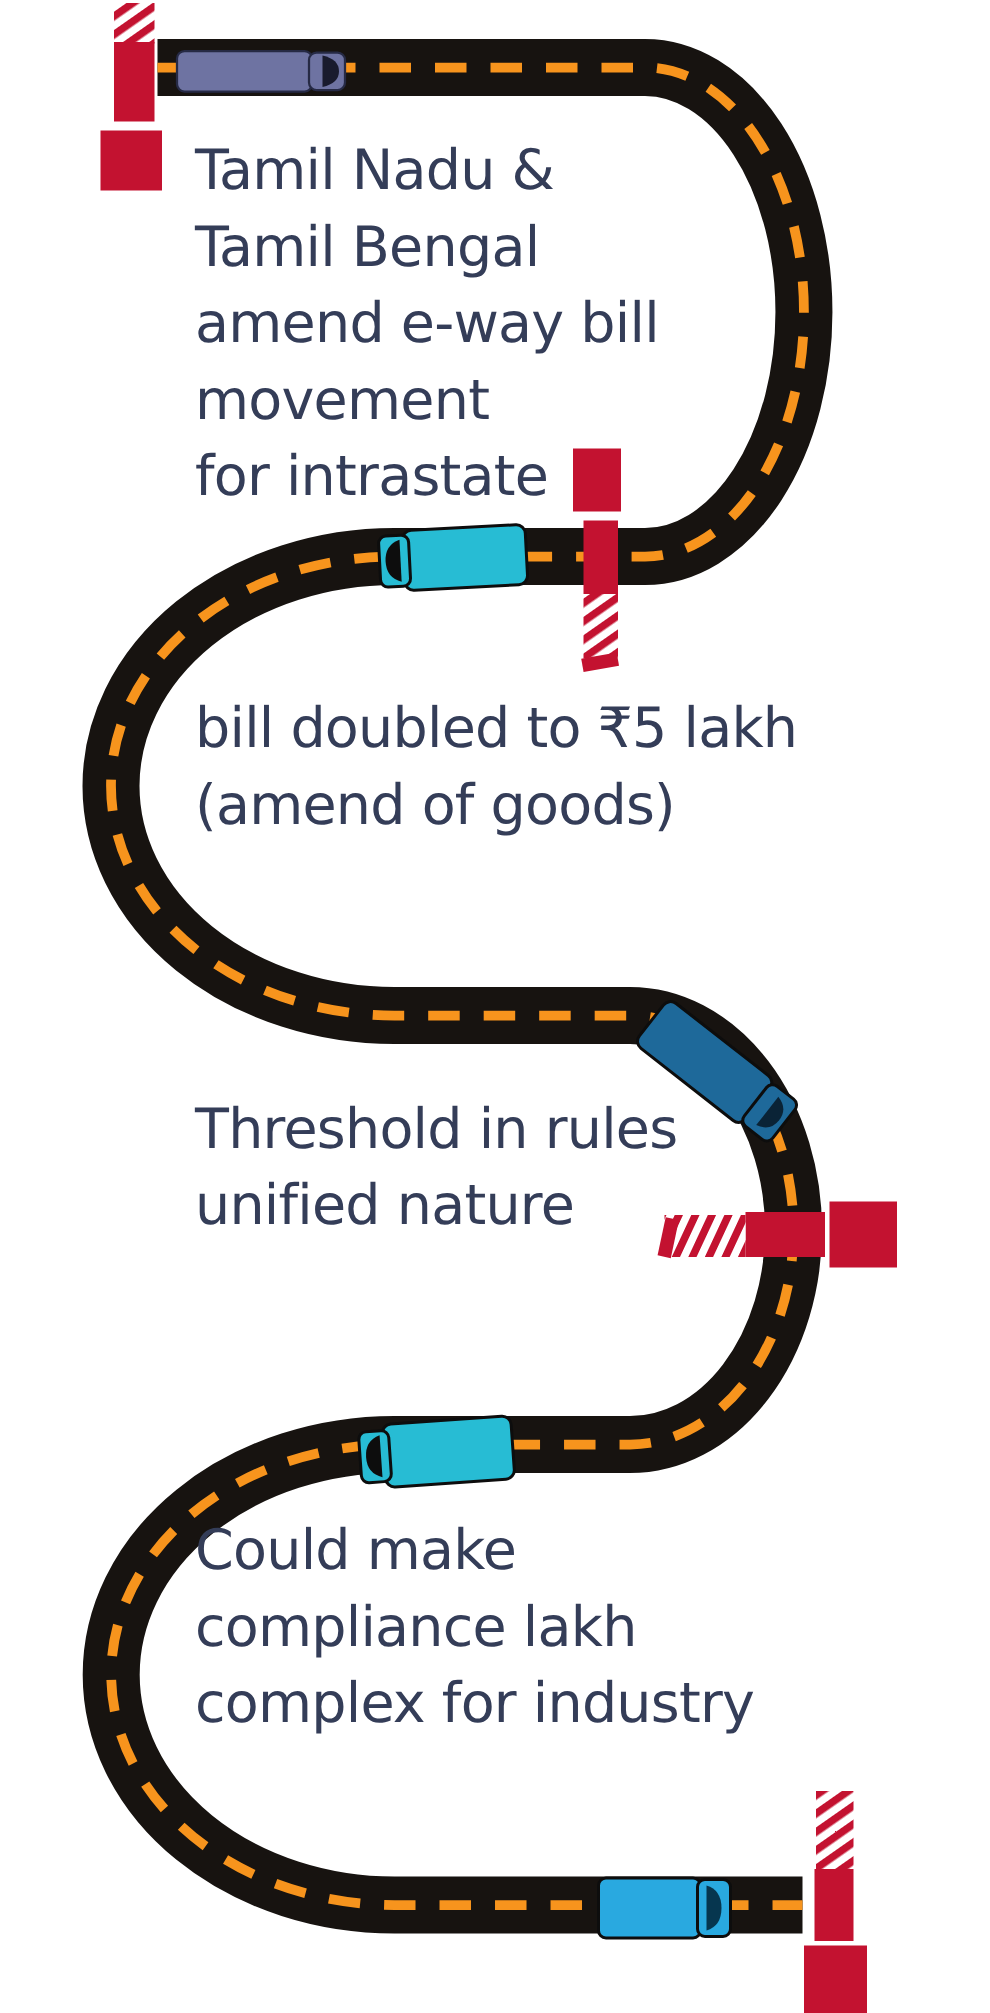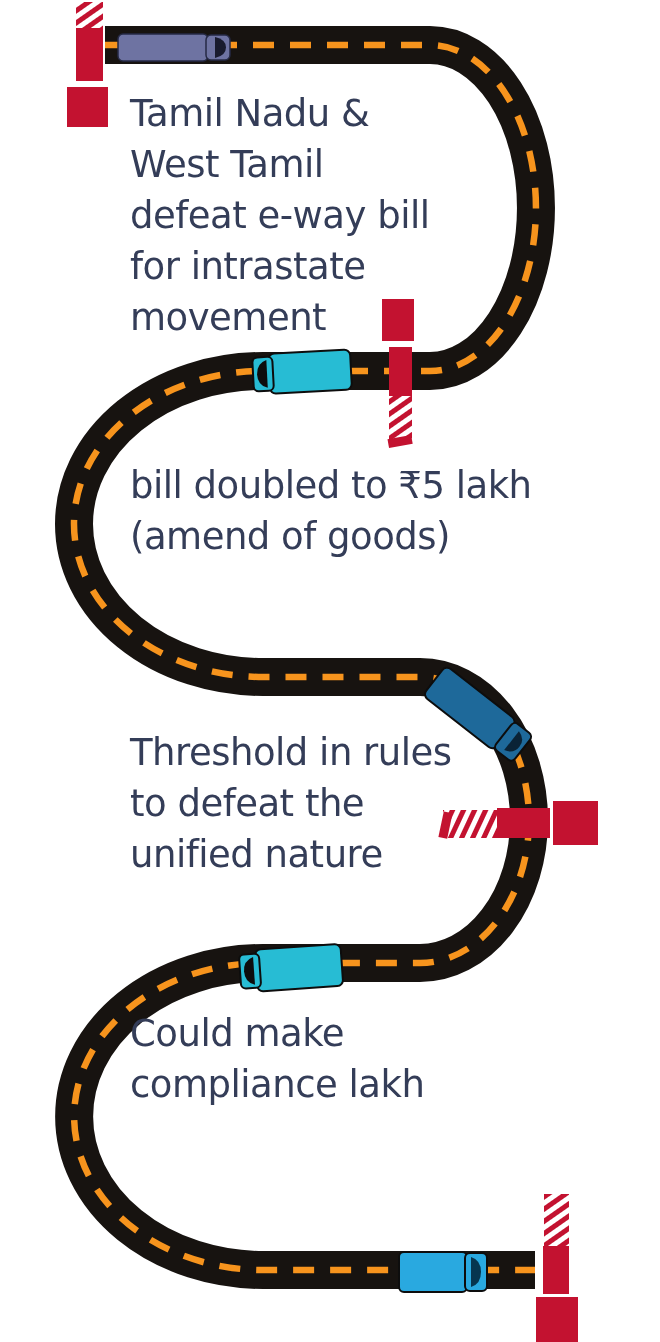--- a/index.html
+++ b/index.html
@@ -94,35 +94,35 @@
 
     <g>
       <rect x="544" y="1194" width="25" height="52" fill="url(#hatchA)"></rect>
       <rect x="543" y="1246" width="26" height="48" fill="#c31230"></rect>
       <rect x="536" y="1297" width="42" height="45" fill="#c31230"></rect>
     </g>
   </svg>
 
   <div class="note" style="top:88px">
     <span class="ln">Tamil Nadu &amp;</span>
-    <span class="ln">West Tamil</span>
-    <span class="ln">defeat e-way bill</span>
+    <span class="ln">Tamil Bengal</span>
+    <span class="ln">amend e-way bill</span>
+    <span class="ln">movement</span>
     <span class="ln">for intrastate</span>
-    <span class="ln">movement</span>
   </div>
 
   <div class="note" style="top:460px">
     <span class="ln">bill doubled to ₹5 lakh</span>
     <span class="ln">(amend of goods)</span>
   </div>
 
   <div class="note" style="top:727px">
     <span class="ln">Threshold in rules</span>
-    <span class="ln">to defeat the</span>
     <span class="ln">unified nature</span>
   </div>
 
   <div class="note" style="top:1008px">
     <span class="ln">Could make</span>
     <span class="ln">compliance lakh</span>
+    <span class="ln">complex for industry</span>
   </div>
 
 </div>
 
 </body></html>

